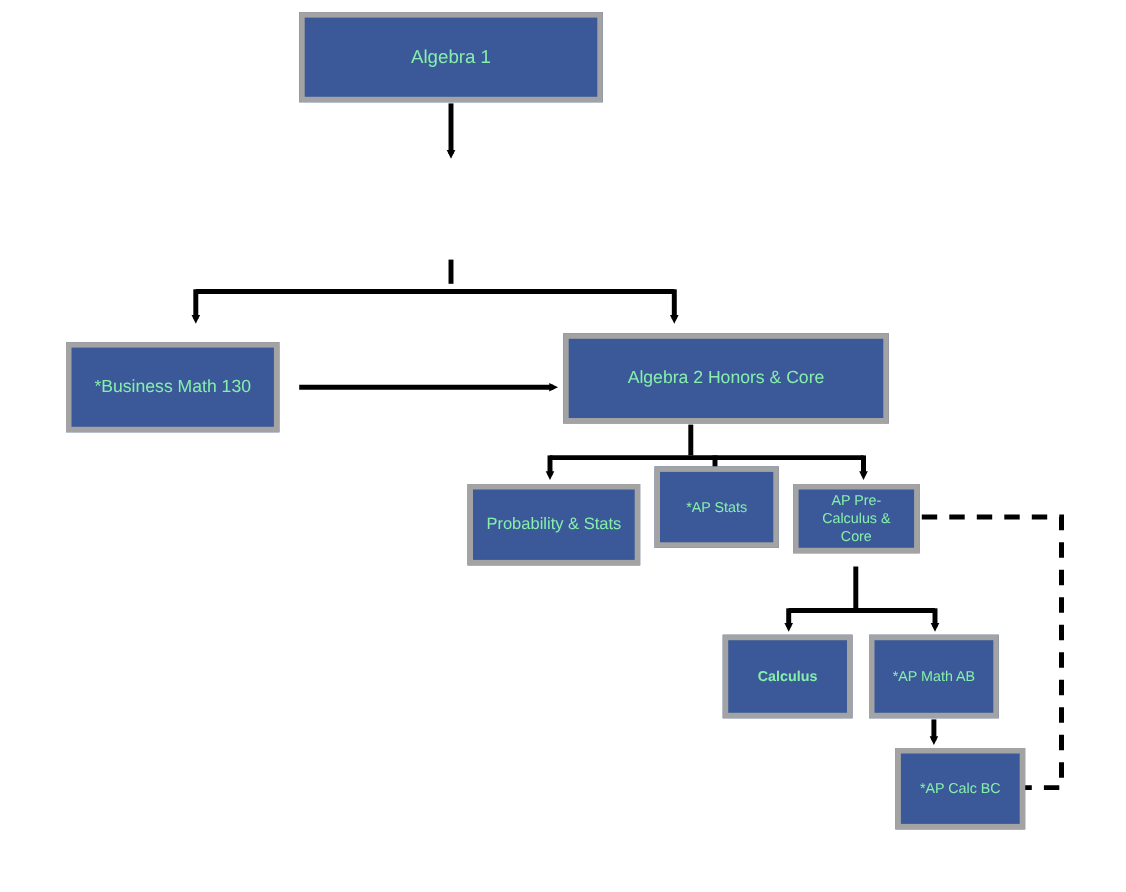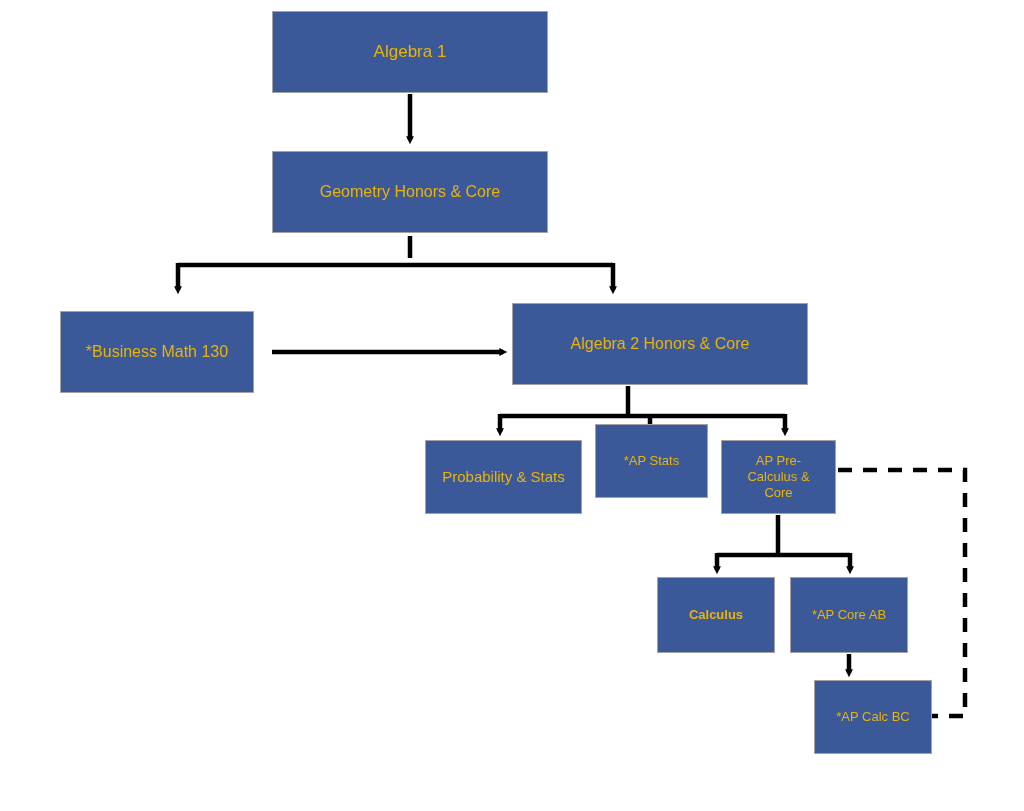--- a/index.html
+++ b/index.html
@@ -21,42 +21,42 @@
     position: absolute;
     left: 0;
     top: 0;
     width: 1024px;
     height: 811px;
   }
   .node {
     position: absolute;
     box-sizing: border-box;
     background: #3B5998;
-    border: 1px solid #a3a3a3;
-    color: #eab308;
+    border: 5px solid #a3a3a3;
+    color: #86efac;
     display: flex;
     align-items: center;
     justify-content: center;
     text-align: center;
     line-height: 1.25;
     z-index: 2;
     user-select: none;
   }
   .node .label {
     display: block;
     padding: 0 6px;
     white-space: pre-line;
   }
   .n-algebra1      { left: 272px; top: 11px;  width: 276px; height: 82px;  font-size: 17px; }
   .n-geometry      { left: 272px; top: 151px; width: 276px; height: 82px;  font-size: 16px; }
   .n-business      { left: 60px;  top: 311px; width: 194px; height: 82px;  font-size: 16px; }
   .n-algebra2      { left: 512px; top: 303px; width: 296px; height: 82px;  font-size: 16px; }
   .n-probstats     { left: 425px; top: 440px; width: 157px; height: 74px;  font-size: 15px; }
   .n-apstats       { left: 595px; top: 424px; width: 113px; height: 74px;  font-size: 13px; }
-  .n-apprecalc     { left: 721px; top: 440px; width: 115px; height: 74px;  font-size: 13px; }
+  .n-apprecalc     { left: 721px; top: 440px; width: 115px; height: 63px;  font-size: 13px; }
   .n-calculus      { left: 657px; top: 577px; width: 118px; height: 76px;  font-size: 13px; font-weight: bold; }
   .n-apcalcab      { left: 790px; top: 577px; width: 118px; height: 76px;  font-size: 13px; }
   .n-apcalcbc      { left: 790px; top: 680px; width: 118px; height: 74px;  font-size: 13px; margin-left: 24px; }
 </style>
 </head>
 <body>
 
 <div id="canvas">
 
   <svg id="edges" viewBox="0 0 1024 811" xmlns="http://www.w3.org/2000/svg">
@@ -105,23 +105,20 @@
 
     <g>
       <polyline points="838,470 965,470 965,716 923,716" fill="none" stroke="#000000" stroke-width="4.5" stroke-dasharray="14,11" marker-end="url(#arrowhead-dash)"></polyline>
     </g>
   </svg>
 
   <div class="node n-algebra1">
     <span class="label">Algebra 1</span>
   </div>
 
-  <div class="node n-geometry">
-    <span class="label">Geometry Honors &amp; Core</span>
-  </div>
 
   <div class="node n-business">
     <span class="label">*Business Math 130</span>
   </div>
 
   <div class="node n-algebra2">
     <span class="label">Algebra 2 Honors &amp; Core</span>
   </div>
 
   <div class="node n-probstats">
@@ -136,20 +133,20 @@
     <span class="label">AP Pre-
 Calculus  &amp;
 Core</span>
   </div>
 
   <div class="node n-calculus">
     <span class="label">Calculus</span>
   </div>
 
   <div class="node n-apcalcab">
-    <span class="label">*AP Core AB</span>
+    <span class="label">*AP Math AB</span>
   </div>
 
   <div class="node n-apcalcbc">
     <span class="label">*AP Calc BC</span>
   </div>
 
 </div>
 
 </body></html>

